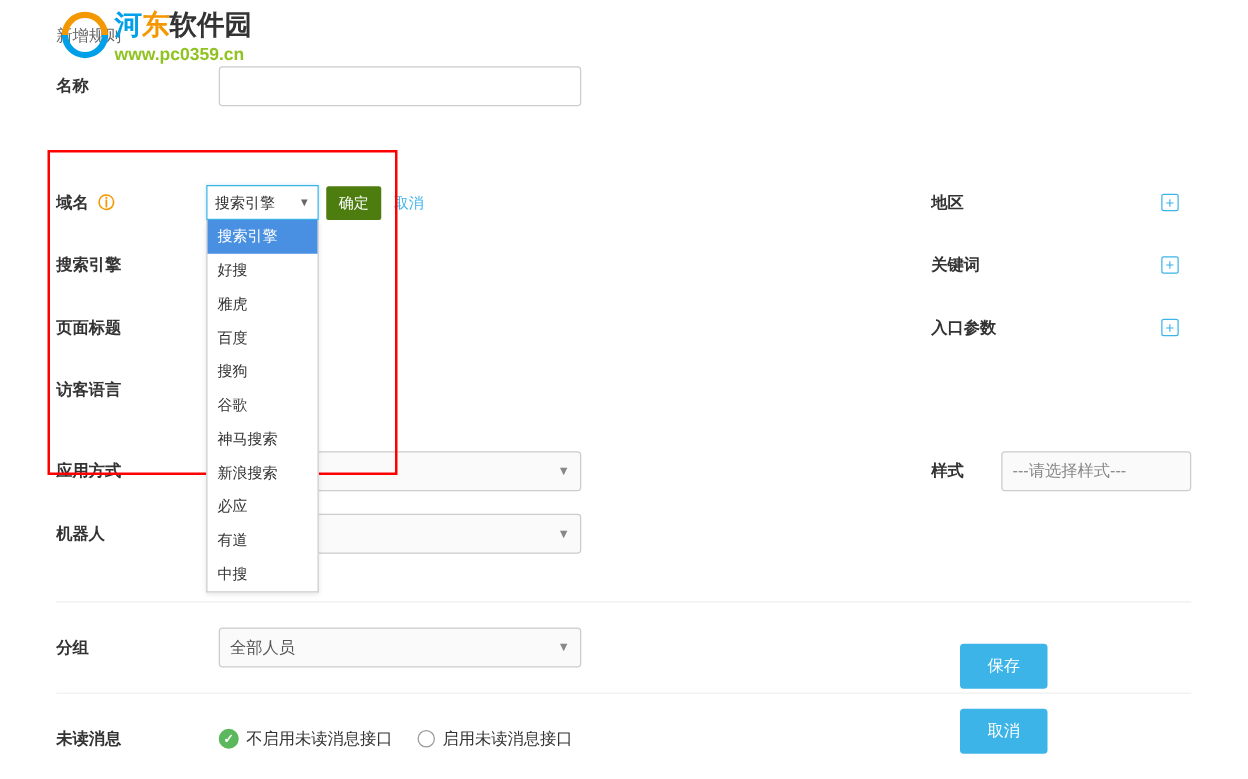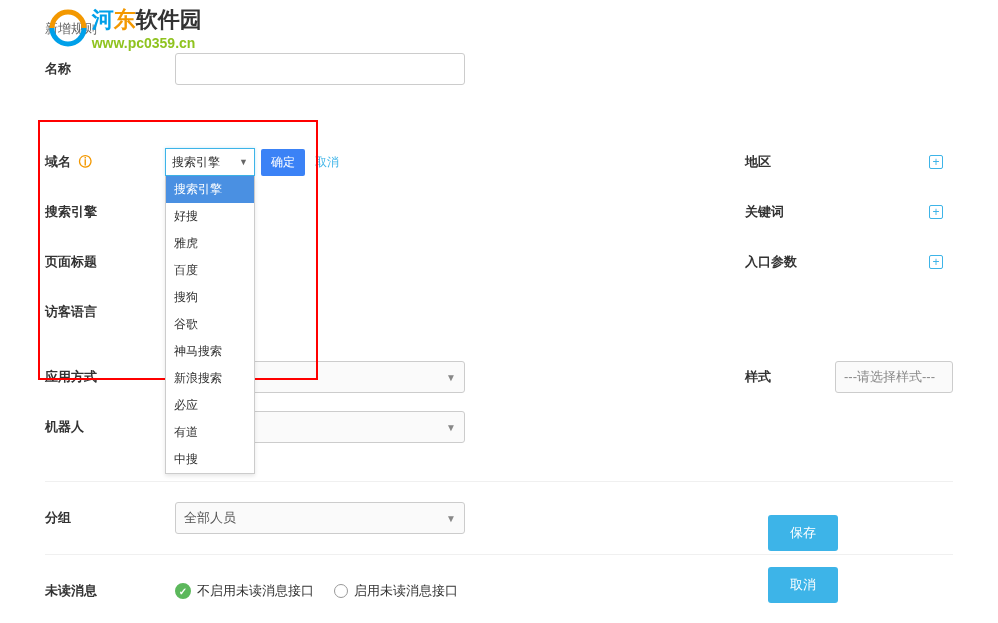--- a/index.html
+++ b/index.html
@@ -33,29 +33,29 @@
     .highlight-box { position: absolute; border: 2px solid #ff0000; top: 120px; left: 38px; width: 280px; height: 260px; pointer-events: none; z-index: 50; }
     
     .dropdown-container { position: relative; display: inline-block; margin-left: -10px; }
     .dropdown-select { width: 90px; height: 28px; border: 1px solid #3db4e8; background: #fff; padding: 0 6px; font-size: 12px; cursor: pointer; display: flex; align-items: center; justify-content: space-between; box-shadow: 0 0 3px rgba(61,180,232,0.3); }
     .dropdown-arrow { font-size: 9px; color: #666; }
     
     .dropdown-menu { position: absolute; top: 28px; left: 0; width: 90px; background: #fff; border: 1px solid #ccc; border-top: none; z-index: 60; box-shadow: 0 2px 4px rgba(0,0,0,0.1); }
     .dropdown-item { padding: 5px 8px; font-size: 12px; cursor: pointer; }
     .dropdown-item.selected { background: #4a90e2; color: #fff; }
     
-    .btn-confirm { background: #3b82f6; color: #fff; border: none; padding: 5px 10px; font-size: 12px; cursor: pointer; border-radius: 2px; margin-left: 6px; }
+    .btn-confirm { background: #4d7c0f; color: #fff; border: none; padding: 5px 10px; font-size: 12px; cursor: pointer; border-radius: 2px; margin-left: 6px; }
     .btn-cancel-inline { background: none; border: none; color: #3db4e8; font-size: 12px; cursor: pointer; margin-left: 10px; }
     
     .help-icon { color: #f39800; font-size: 13px; margin-left: 4px; cursor: pointer; }
     
     .select-box { width: 290px; height: 32px; border: 1px solid #ccc; border-radius: 3px; padding: 0 8px; font-size: 13px; background: #fafafa; display: flex; align-items: center; justify-content: space-between; cursor: pointer; color: #555; }
     .select-arrow { font-size: 10px; color: #888; }
     
-    .select-box-small { width: 118px; height: 32px; border: 1px solid #ccc; border-radius: 3px; padding: 0 8px; font-size: 13px; background: #fafafa; display: flex; align-items: center; justify-content: space-between; cursor: pointer; color: #888; margin-left: 10px; }
+    .select-box-small { width: 152px; height: 32px; border: 1px solid #ccc; border-radius: 3px; padding: 0 8px; font-size: 13px; background: #fafafa; display: flex; align-items: center; justify-content: space-between; cursor: pointer; color: #888; margin-left: 10px; }
     
     .radio-group { display: flex; align-items: center; gap: 20px; }
     .radio-item { display: flex; align-items: center; cursor: pointer; }
     .radio-check { width: 16px; height: 16px; border-radius: 50%; border: 2px solid #5cb85c; background: #5cb85c; display: flex; align-items: center; justify-content: center; margin-right: 6px; }
     .radio-check::after { content: "✓"; color: #fff; font-size: 10px; font-weight: bold; }
     .radio-empty { width: 14px; height: 14px; border-radius: 50%; border: 1.5px solid #999; margin-right: 6px; }
     
     .footer-buttons { position: absolute; bottom: 20px; right: 160px; display: flex; gap: 16px; flex-direction: column; }
     .btn-primary { background: #3db4e8; color: #fff; border: none; padding: 9px 22px; font-size: 13px; cursor: pointer; border-radius: 3px; }
     .btn-secondary { background: #3db4e8; color: #fff; border: none; padding: 9px 22px; font-size: 13px; cursor: pointer; border-radius: 3px; }

